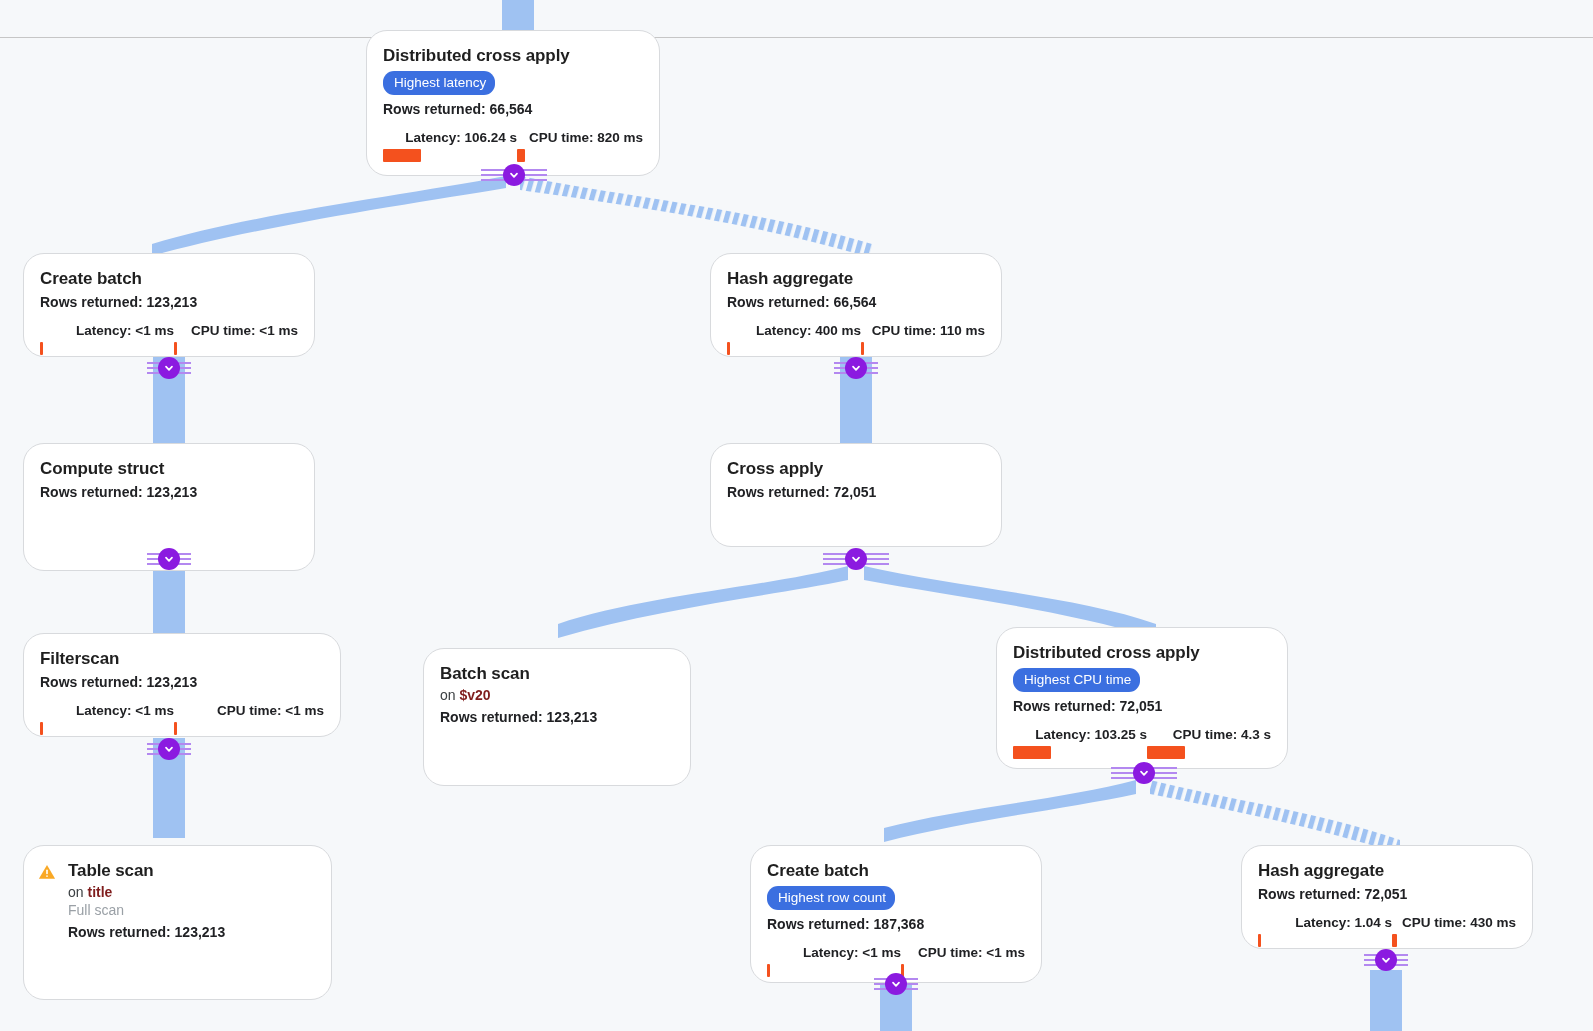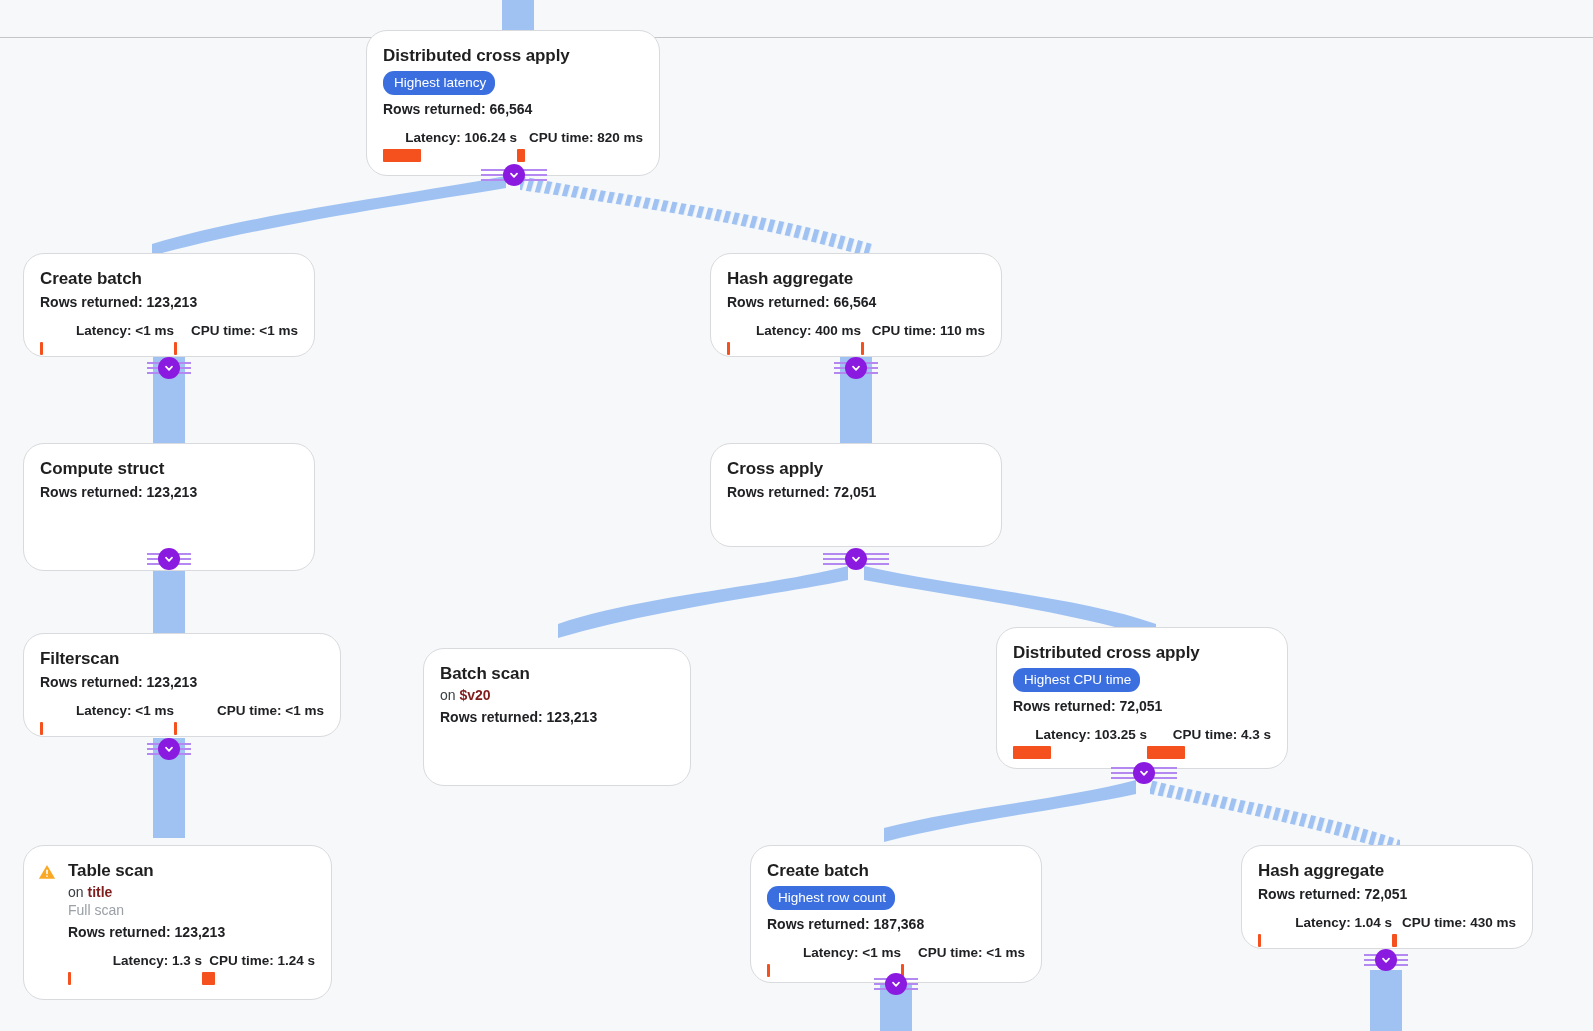--- a/index.html
+++ b/index.html
@@ -423,30 +423,20 @@
         <rect x="9.1" y="7.2" width="1.8" height="5.4" rx="0.9" fill="#ffffff"></rect>
         <rect x="9.1" y="13.6" width="1.8" height="1.9" rx="0.9" fill="#ffffff"></rect>
       </svg>
       <div class="node-body">
         <div class="node-title">Table scan</div>
         <div class="node-sub">
           <span class="sub-prefix">on </span><span class="sub-value">title</span>
         </div>
         <div class="node-sub2">Full scan</div>
         <div class="rows">Rows returned: 123,213</div>
-        <div class="metrics">
-          <div class="metric lat">
-            <div class="metric-label">Latency: 1.3 s</div>
-            <div class="metric-bar" style="width:3px;"></div>
-          </div>
-          <div class="metric cpu">
-            <div class="metric-label">CPU time: 1.24 s</div>
-            <div class="metric-bar" style="width:13px;"></div>
-          </div>
-        </div>
       </div>
     </div>
   </div>
 
   <div class="node" style="left:750px; top:845px; width:292px; height:138px;">
     <div class="node-inner">
       <div class="node-body">
         <div class="node-title">Create batch</div>
         <div class="badge">Highest row count</div>
         <div class="rows">Rows returned: 187,368</div>

